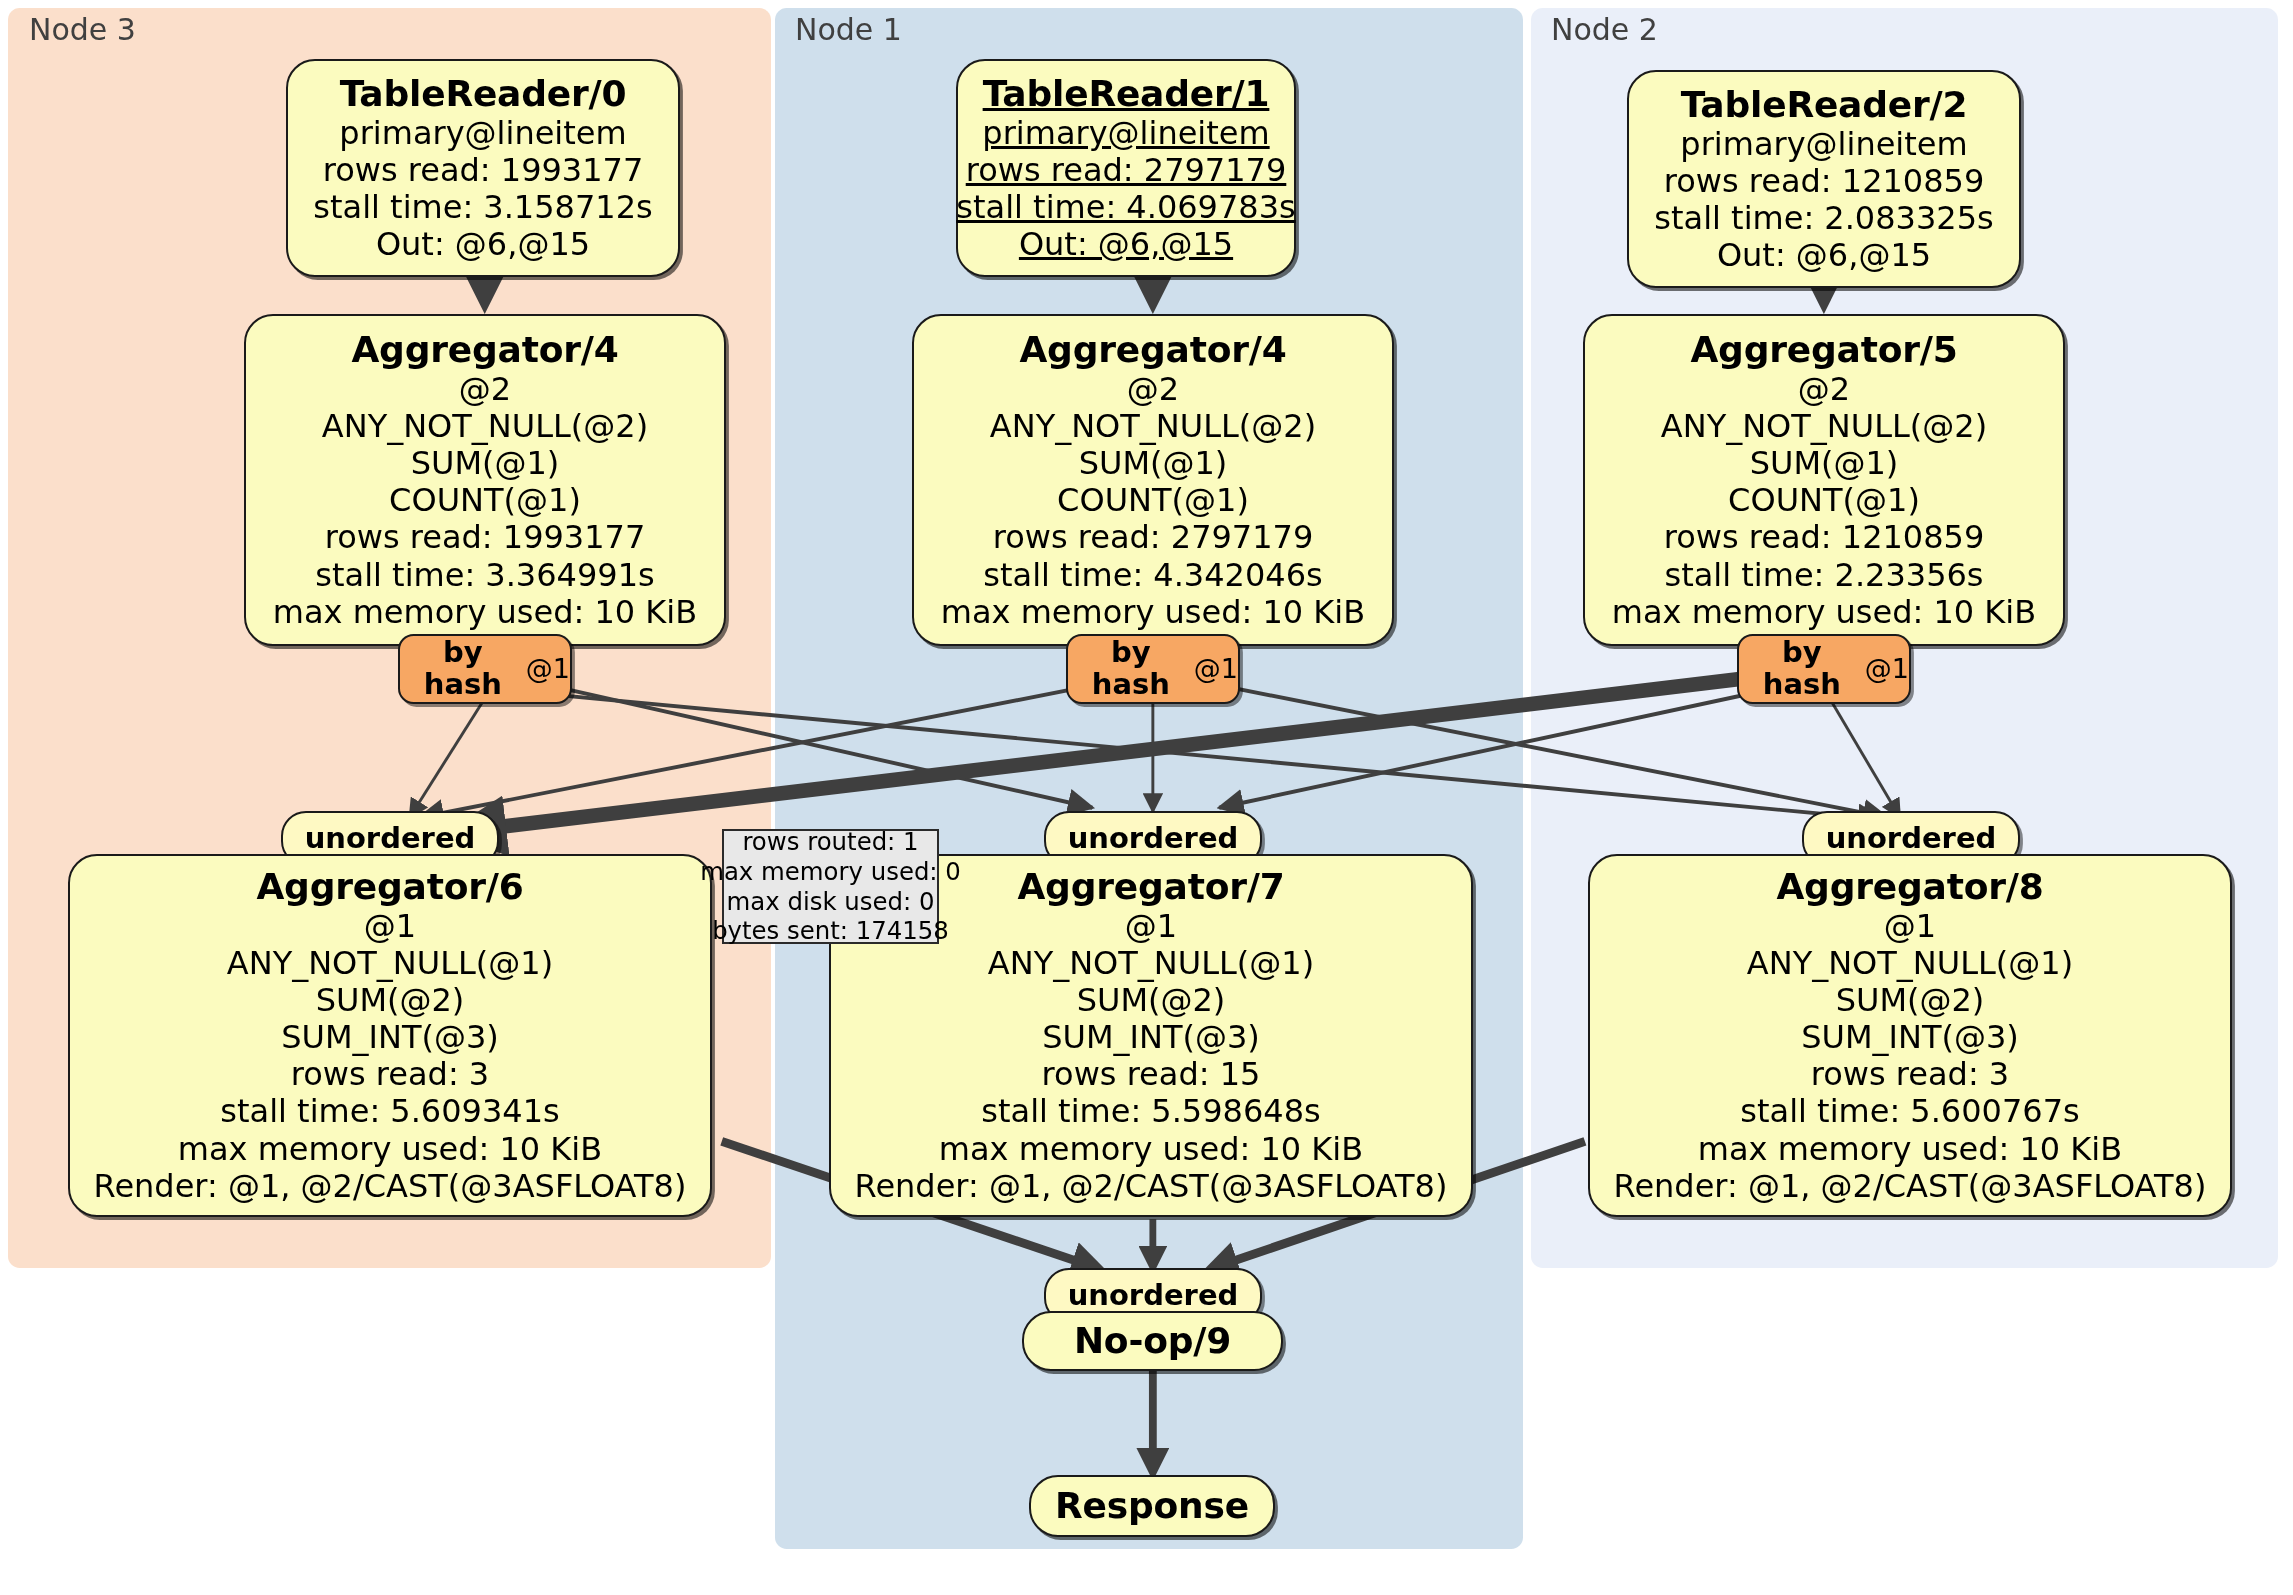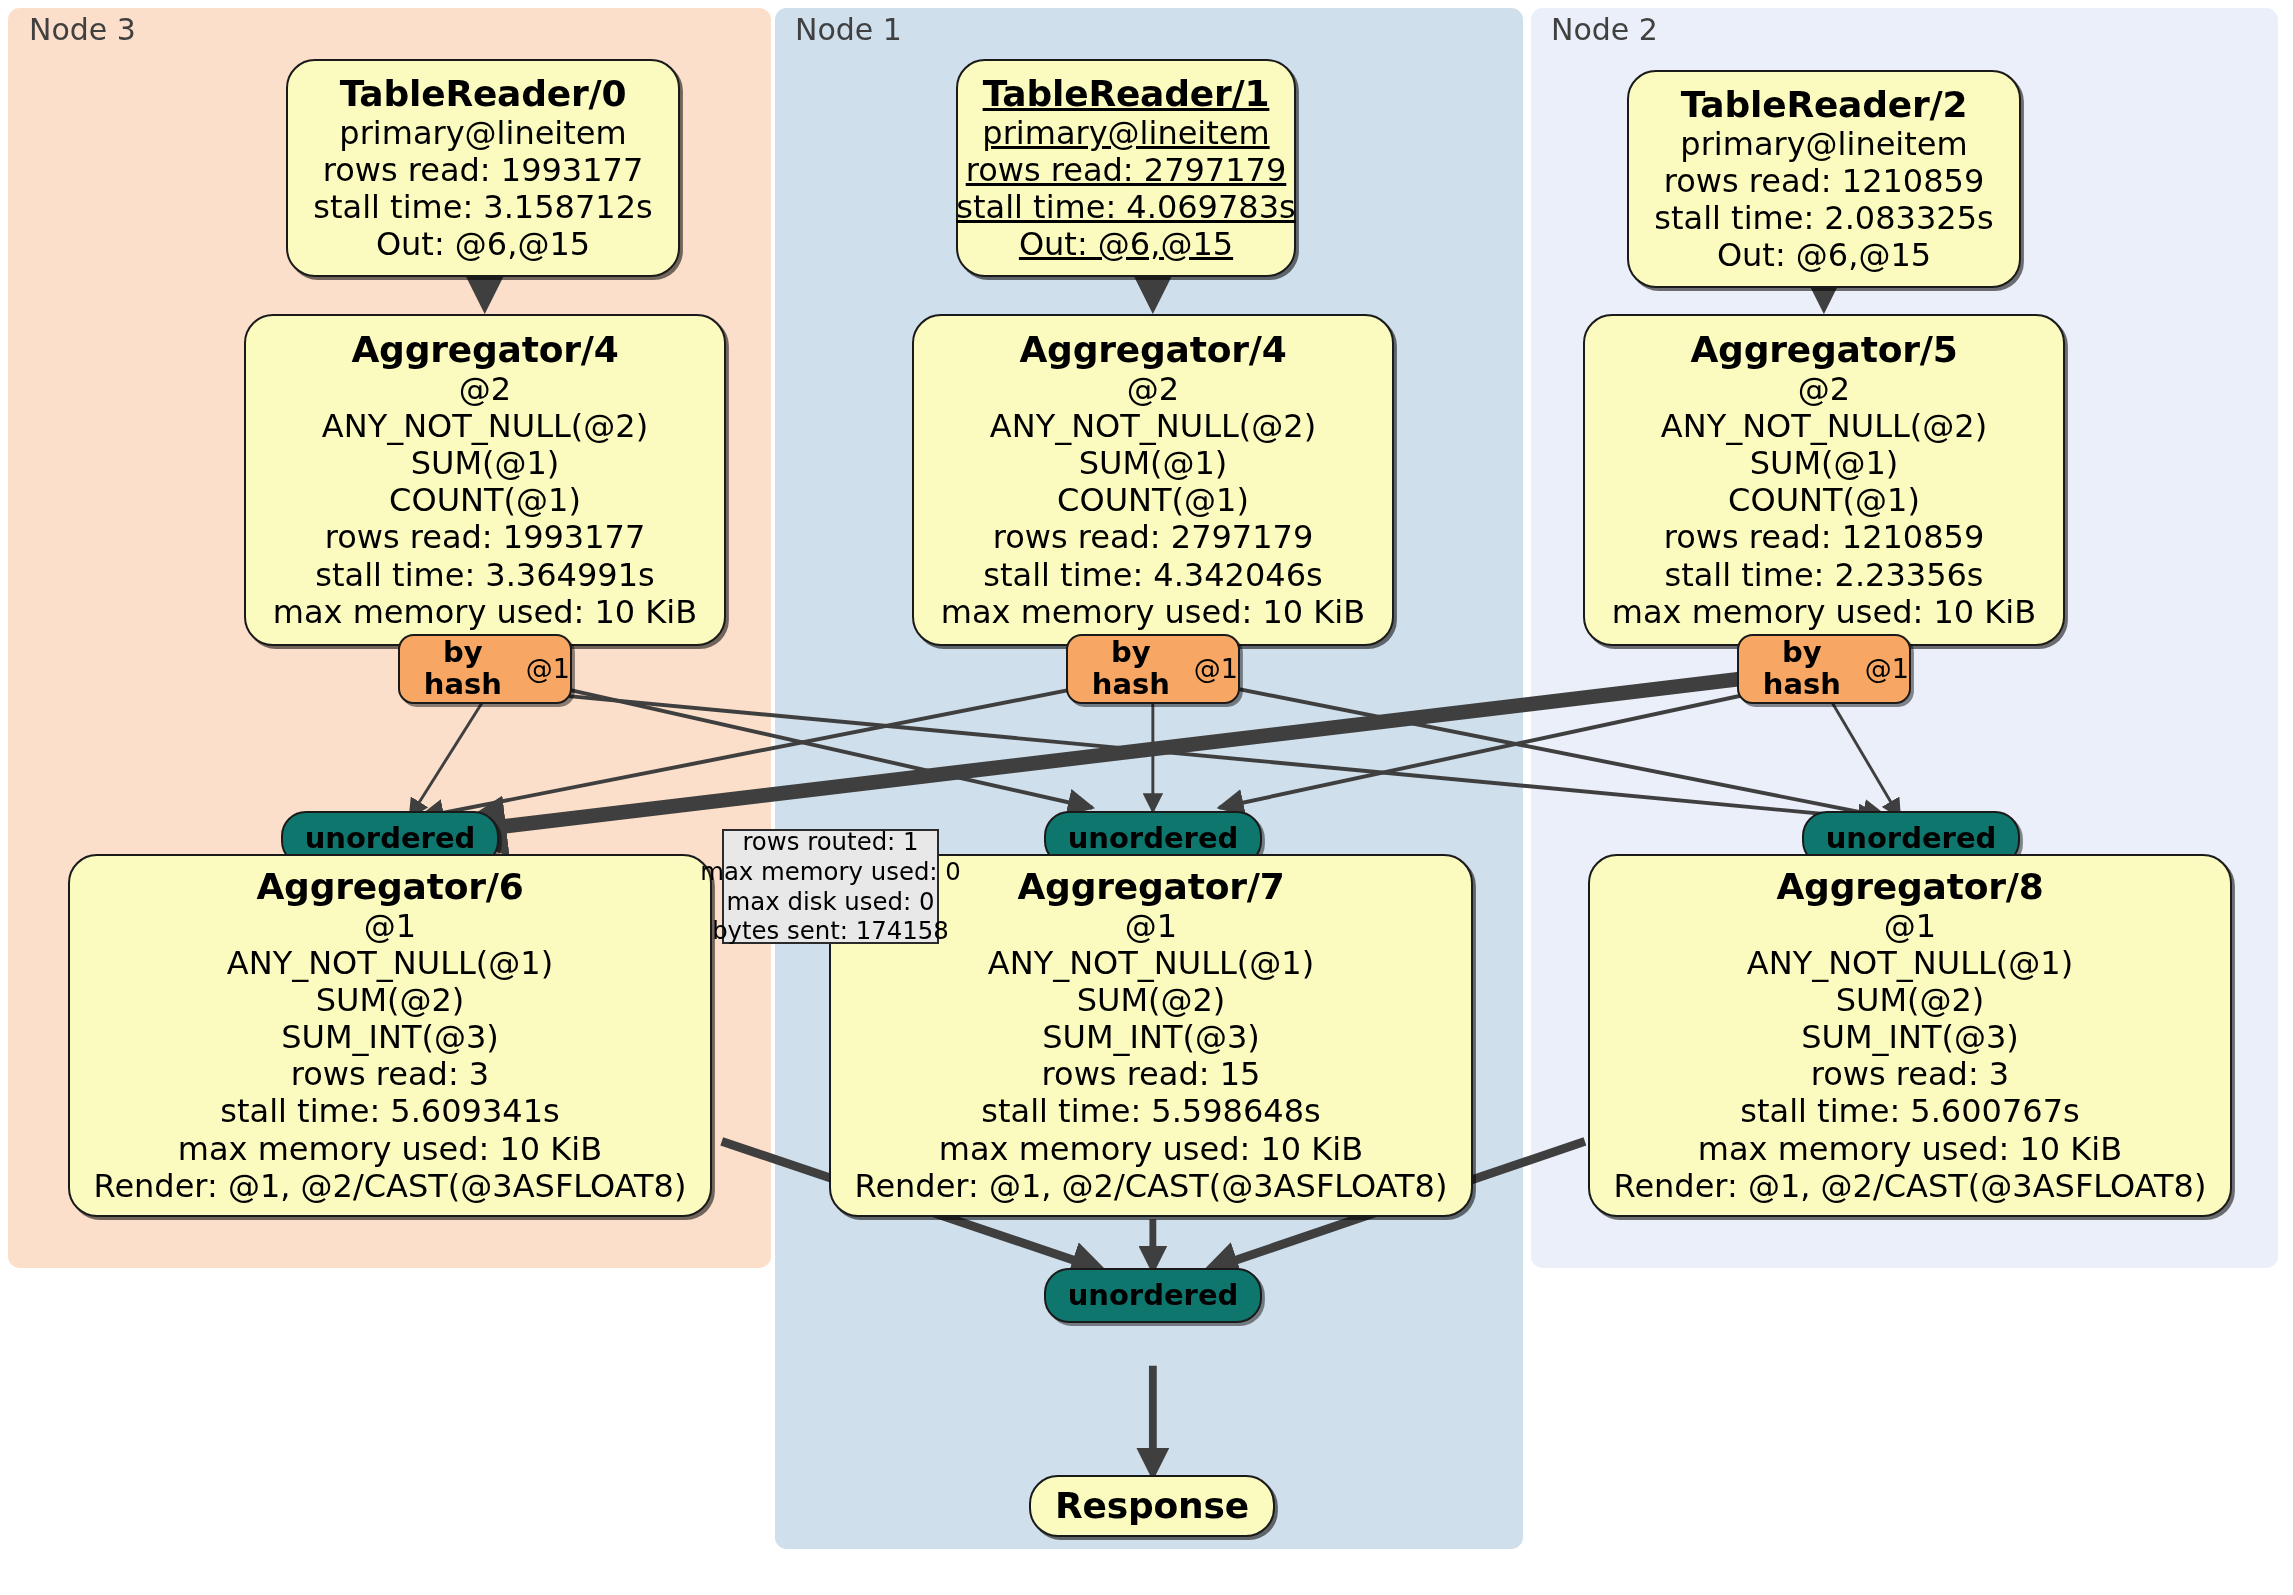--- a/index.html
+++ b/index.html
@@ -76,21 +76,21 @@
     align-items: center;
     justify-content: center;
     text-align: center;
     box-shadow: 2.9px 2.9px 0 rgba(0,0,0,0.45);
   }
   .pill.byhash {
     background: #f7a763;
     border-radius: 15.6px;
   }
   .pill.unordered {
-    background: #0f766e;
+    background: #fef9c3;
     border-radius: 25px;
   }
   .pill-title {
     font-weight: bold;
     font-size: 29px;
     line-height: 1.1;
     color: #000;
   }
   .pill-sub {
     font-size: 27px;
@@ -250,20 +250,23 @@
     <div class="stats-line">rows routed: 1</div>
     <div class="stats-line">max memory used: 0</div>
     <div class="stats-line">max disk used: 0</div>
     <div class="stats-line">bytes sent: 174158</div>
   </div>
 
   <div class="pill unordered" style="left:1044px; top:1268px; width:218px; height:55px;">
     <div class="pill-title">unordered</div>
   </div>
 
+  <div class="op-node" style="left:1022px; top:1311px; width:261px; height:60px;">
+    <div class="op-title">No-op/9</div>
+  </div>
 
   <div class="op-node" style="left:1029px; top:1475px; width:246px; height:62px;">
     <div class="op-title">Response</div>
   </div>
 
   <div class="op-node" style="left:1627px; top:70px; width:394px; height:218px;">
     <div class="op-title">TableReader/2</div>
     <div class="op-line">primary@lineitem</div>
     <div class="op-line">rows read: 1210859</div>
     <div class="op-line">stall time: 2.083325s</div>

